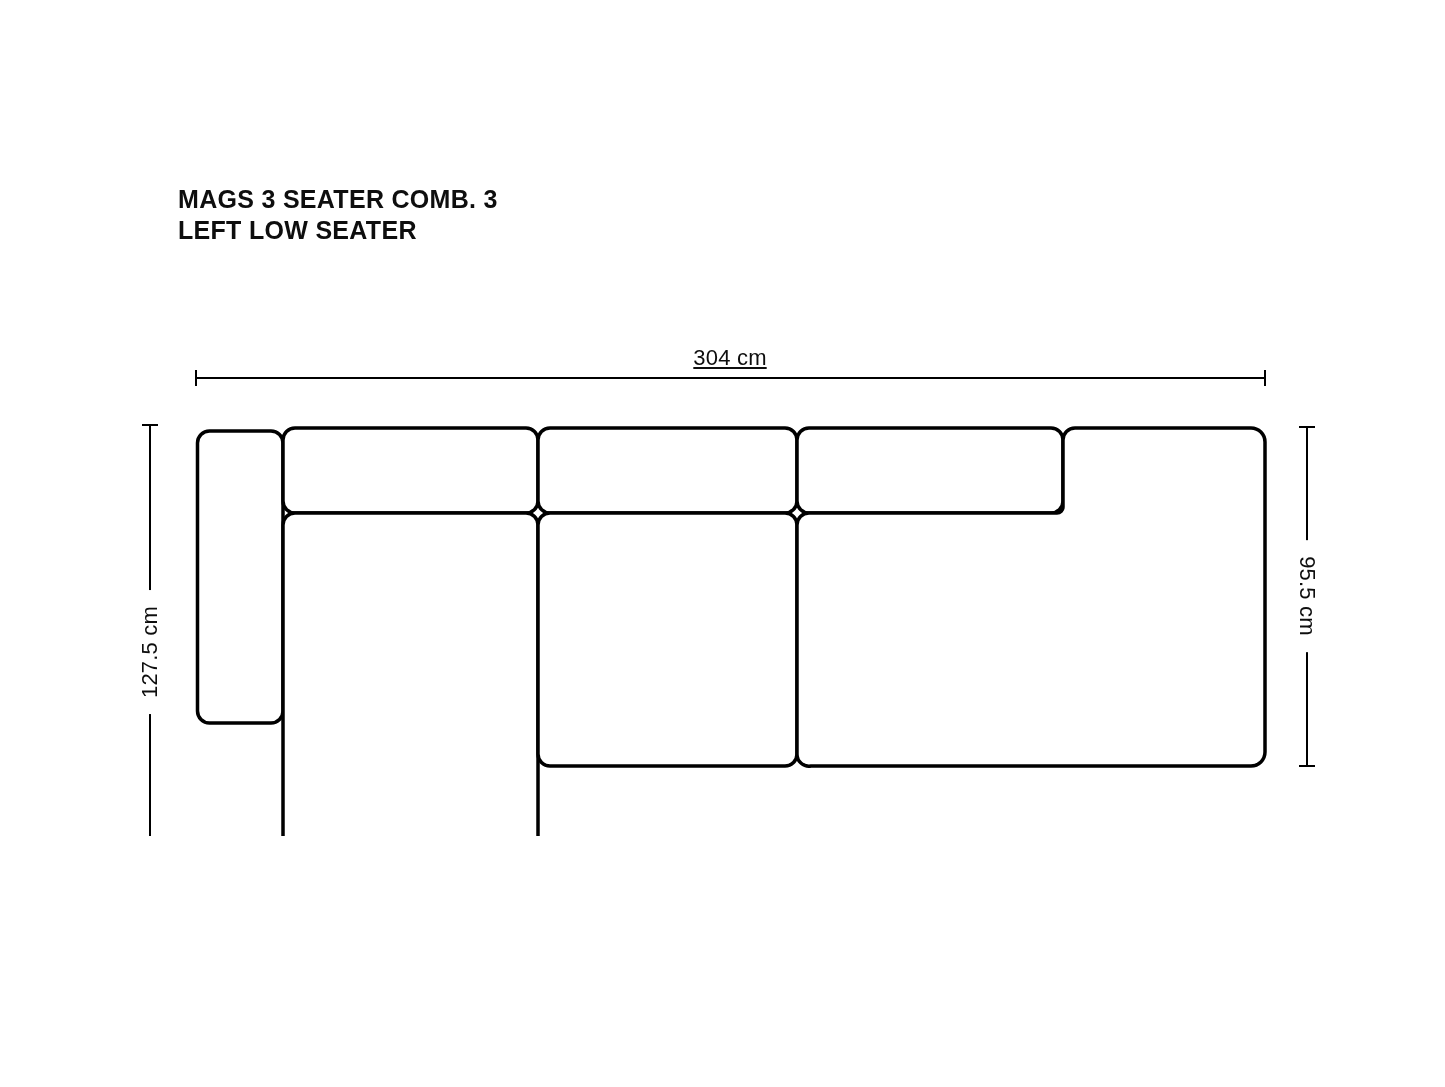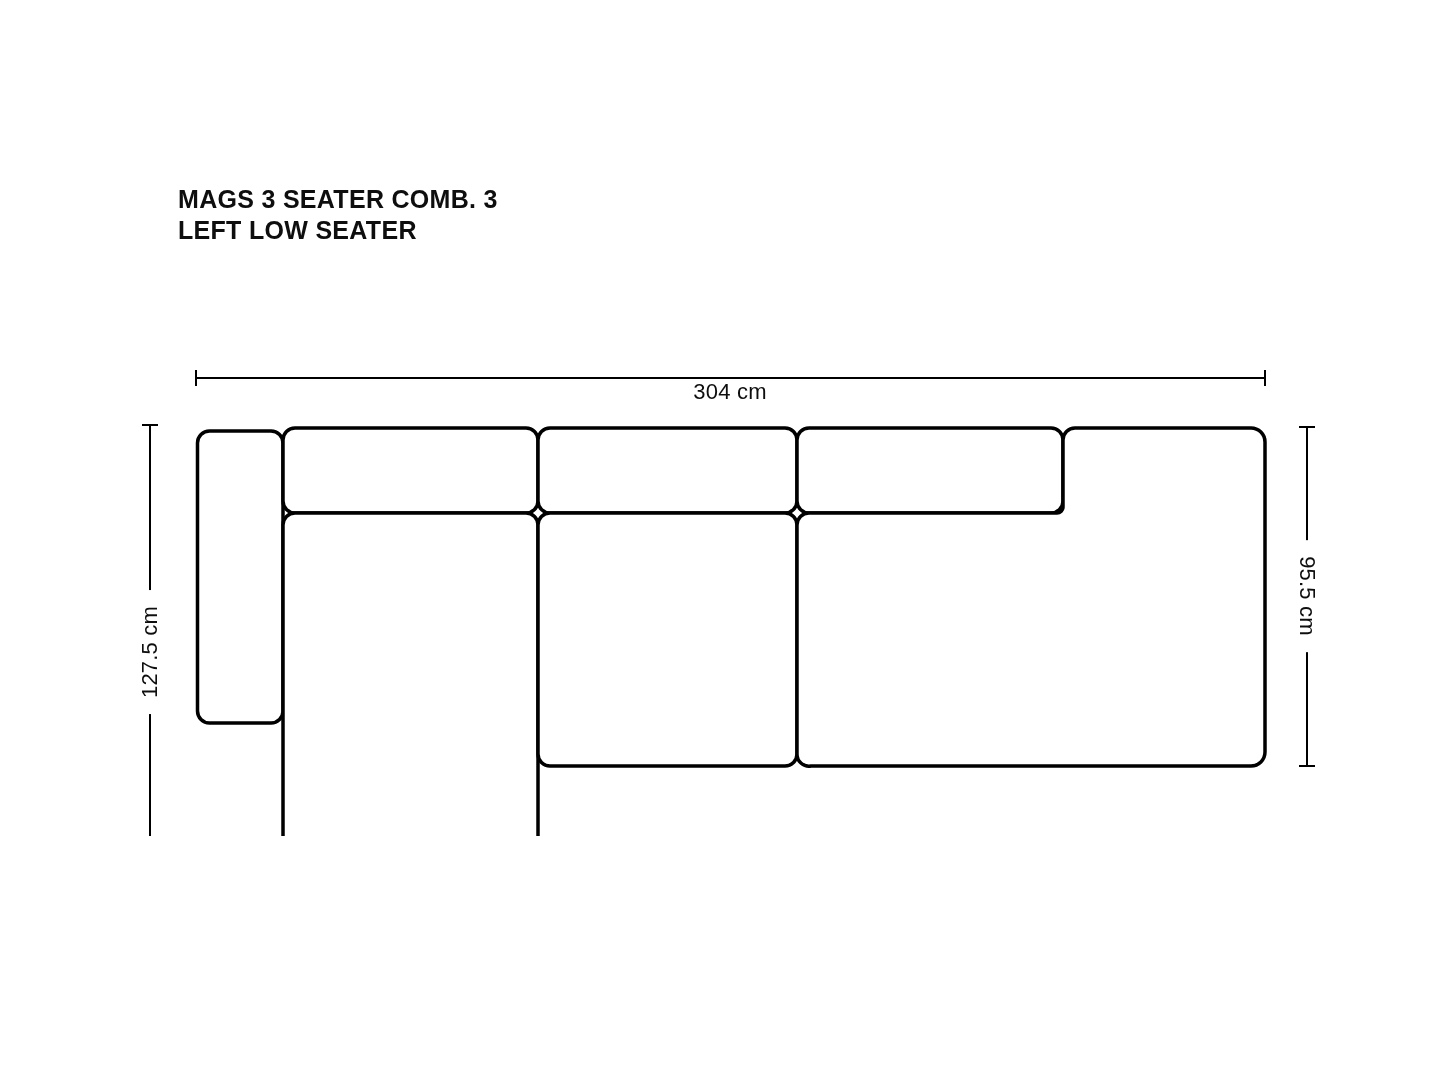--- a/index.html
+++ b/index.html
@@ -38,22 +38,23 @@
     background: #ffffff;
     color: #0e0e0e;
     font-size: 22px;
     letter-spacing: 0.2px;
     white-space: nowrap;
     padding: 0 16px;
     line-height: 26px;
   }
   .dim-label.width {
     left: 730px;
-    top: 392px;
+    top: 358px;
     transform: translate(-50%, -50%);
+    text-decoration: underline;
   }
   .dim-label.depth-left {
     left: 150px;
     top: 652px;
     transform: translate(-50%, -50%) rotate(-90deg);
   }
   .dim-label.depth-right {
     left: 1307px;
     top: 596px;
     transform: translate(-50%, -50%) rotate(90deg);

